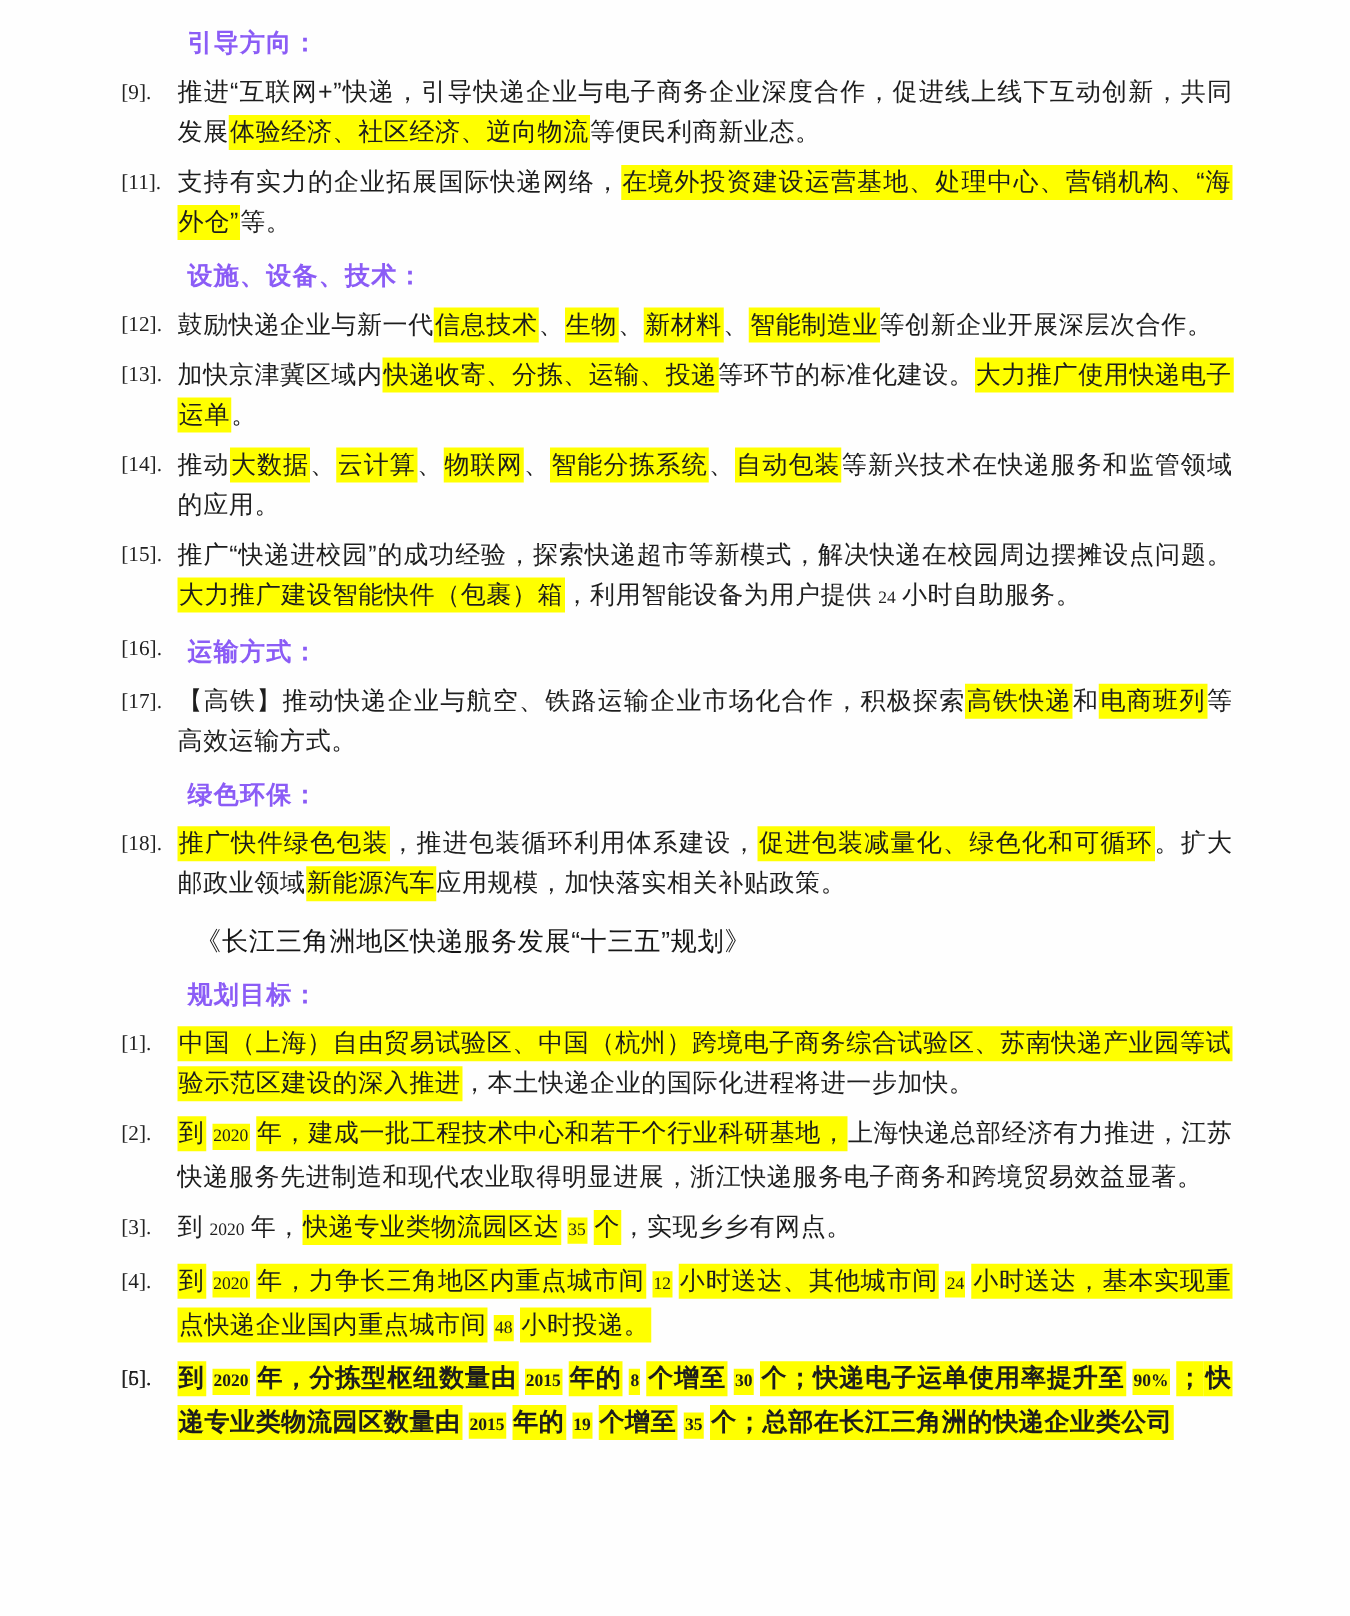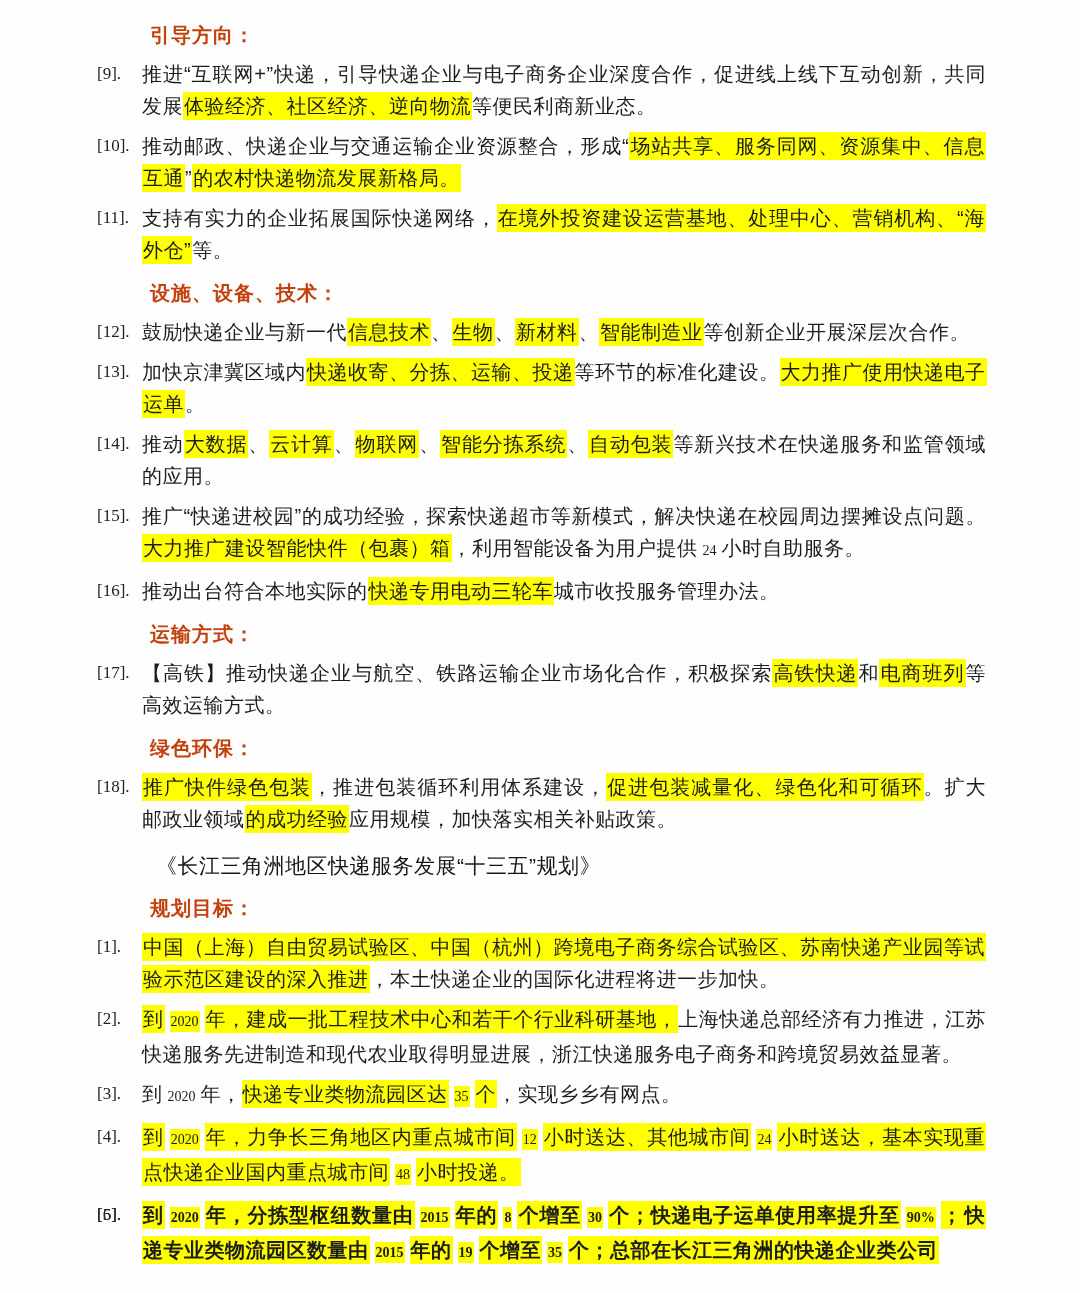--- a/index.html
+++ b/index.html
@@ -52,51 +52,50 @@
     font-size:14px;
     letter-spacing:0;
     margin:0 5px;
     white-space:nowrap;
   }
   .heading {
     margin:12px 94px 8px 150px;
     font-size:20px;
     line-height:30px;
     font-weight:700;
-    color:#c2410c;
+    color:#8b5cf6;
     letter-spacing:1px;
   }
   .doc-title {
     margin:16px 94px 8px 156px;
     font-size:21px;
     line-height:30px;
     font-weight:400;
     letter-spacing:0.5px;
     color:#161616;
   }
 </style>
 </head>
 <body>
 
 <div class="page">
   <div>
       <div class="heading">引导方向：</div>
       <div class="item"><span class="marker">[9].</span><span class="itext"><span class="seg">推进“互联网+”快递，引导快递企业与电子商务企业深度合作，促进线上线下互动创新，共同发展</span><span class="seg hl">体验经济、社区经济、逆向物流</span><span class="seg">等便民利商新业态。</span></span></div>
-      <div class="item"><span class="marker">[10].</span><span class="itext"><span class="seg">推动邮政、快递企业与交通运输企业资源整合，形成“</span><span class="seg hl">场站共享、服务同网、资源集中、信息互通</span><span class="seg">”</span><span class="seg hl">的农村快递物流发展新格局。</span></span></div>
       <div class="item"><span class="marker">[11].</span><span class="itext"><span class="seg">支持有实力的企业拓展国际快递网络，</span><span class="seg hl">在境外投资建设运营基地、处理中心、营销机构、“海外仓”</span><span class="seg">等。</span></span></div>
       <div class="heading">设施、设备、技术：</div>
       <div class="item"><span class="marker">[12].</span><span class="itext"><span class="seg">鼓励快递企业与新一代</span><span class="seg hl">信息技术</span><span class="seg">、</span><span class="seg hl">生物</span><span class="seg">、</span><span class="seg hl">新材料</span><span class="seg">、</span><span class="seg hl">智能制造业</span><span class="seg">等创新企业开展深层次合作。</span></span></div>
       <div class="item"><span class="marker">[13].</span><span class="itext"><span class="seg">加快京津冀区域内</span><span class="seg hl">快递收寄、分拣、运输、投递</span><span class="seg">等环节的标准化建设。</span><span class="seg hl">大力推广使用快递电子运单</span><span class="seg">。</span></span></div>
       <div class="item"><span class="marker">[14].</span><span class="itext"><span class="seg">推动</span><span class="seg hl">大数据</span><span class="seg">、</span><span class="seg hl">云计算</span><span class="seg">、</span><span class="seg hl">物联网</span><span class="seg">、</span><span class="seg hl">智能分拣系统</span><span class="seg">、</span><span class="seg hl">自动包装</span><span class="seg">等新兴技术在快递服务和监管领域的应用。</span></span></div>
       <div class="item"><span class="marker">[15].</span><span class="itext"><span class="seg">推广“快递进校园”的成功经验，探索快递超市等新模式，解决快递在校园周边摆摊设点问题。</span><span class="seg hl">大力推广建设智能快件（包裹）箱</span><span class="seg">，利用智能设备为用户提供</span><span class="seg num">24</span><span class="seg">小时自助服务。</span></span></div>
-      <div class="item"><span class="marker">[16].</span><span class="itext"><span class="seg">推动出台符合本地实际的</span><span class="seg hl">快递专用电动三轮车</span><span class="seg">城市收投服务管理办法。</span></span></div>
+      <div class="item"><span class="marker">[16].</span></div>
       <div class="heading">运输方式：</div>
       <div class="item"><span class="marker">[17].</span><span class="itext"><span class="seg">【高铁】推动快递企业与航空、铁路运输企业市场化合作，积极探索</span><span class="seg hl">高铁快递</span><span class="seg">和</span><span class="seg hl">电商班列</span><span class="seg">等高效运输方式。</span></span></div>
       <div class="heading">绿色环保：</div>
-      <div class="item"><span class="marker">[18].</span><span class="itext"><span class="seg hl">推广快件绿色包装</span><span class="seg">，推进包装循环利用体系建设，</span><span class="seg hl">促进包装减量化、绿色化和可循环</span><span class="seg">。扩大邮政业领域</span><span class="seg hl">的成功经验</span><span class="seg">应用规模，加快落实相关补贴政策。</span></span></div>
+      <div class="item"><span class="marker">[18].</span><span class="itext"><span class="seg hl">推广快件绿色包装</span><span class="seg">，推进包装循环利用体系建设，</span><span class="seg hl">促进包装减量化、绿色化和可循环</span><span class="seg">。扩大邮政业领域</span><span class="seg hl">新能源汽车</span><span class="seg">应用规模，加快落实相关补贴政策。</span></span></div>
       <div class="doc-title">《长江三角洲地区快递服务发展“十三五”规划》</div>
       <div class="heading">规划目标：</div>
       <div class="item"><span class="marker">[1].</span><span class="itext"><span class="seg hl">中国（上海）自由贸易试验区、中国（杭州）跨境电子商务综合试验区、苏南快递产业园等试验示范区建设的深入推进</span><span class="seg">，本土快递企业的国际化进程将进一步加快。</span></span></div>
       <div class="item"><span class="marker">[2].</span><span class="itext"><span class="seg hl">到</span><span class="seg hl num">2020</span><span class="seg hl">年，建成一批工程技术中心和若干个行业科研基地，</span><span class="seg">上海快递总部经济有力推进，江苏快递服务先进制造和现代农业取得明显进展，浙江快递服务电子商务和跨境贸易效益显著。</span></span></div>
       <div class="item"><span class="marker">[3].</span><span class="itext"><span class="seg">到</span><span class="seg num">2020</span><span class="seg">年，</span><span class="seg hl">快递专业类物流园区达</span><span class="seg hl num">35</span><span class="seg hl">个</span><span class="seg">，实现乡乡有网点。</span></span></div>
       <div class="item"><span class="marker">[4].</span><span class="itext"><span class="seg hl">到</span><span class="seg hl num">2020</span><span class="seg hl">年，力争长三角地区内重点城市间</span><span class="seg hl num">12</span><span class="seg hl">小时送达、其他城市间</span><span class="seg hl num">24</span><span class="seg hl">小时送达，基本实现重点快递企业国内重点城市间</span><span class="seg hl num">48</span><span class="seg hl">小时投递。</span></span></div>
       <div class="item"><span class="marker">[5].</span></div>
       <div class="item bold"><span class="marker">[6].</span><span class="itext"><span class="seg hl">到</span><span class="seg hl num">2020</span><span class="seg hl">年，分拣型枢纽数量由</span><span class="seg hl num">2015</span><span class="seg hl">年的</span><span class="seg hl num">8</span><span class="seg hl">个增至</span><span class="seg hl num">30</span><span class="seg hl">个；快递电子运单使用率提升至</span><span class="seg hl num">90%</span><span class="seg hl">；</span><span class="seg hl">快递专业类物流园区数量由</span><span class="seg hl num">2015</span><span class="seg hl">年的</span><span class="seg hl num">19</span><span class="seg hl">个增至</span><span class="seg hl num">35</span><span class="seg hl">个；总部在长江三角洲的快递企业类公司</span></span></div>
     </div>
 </div>

